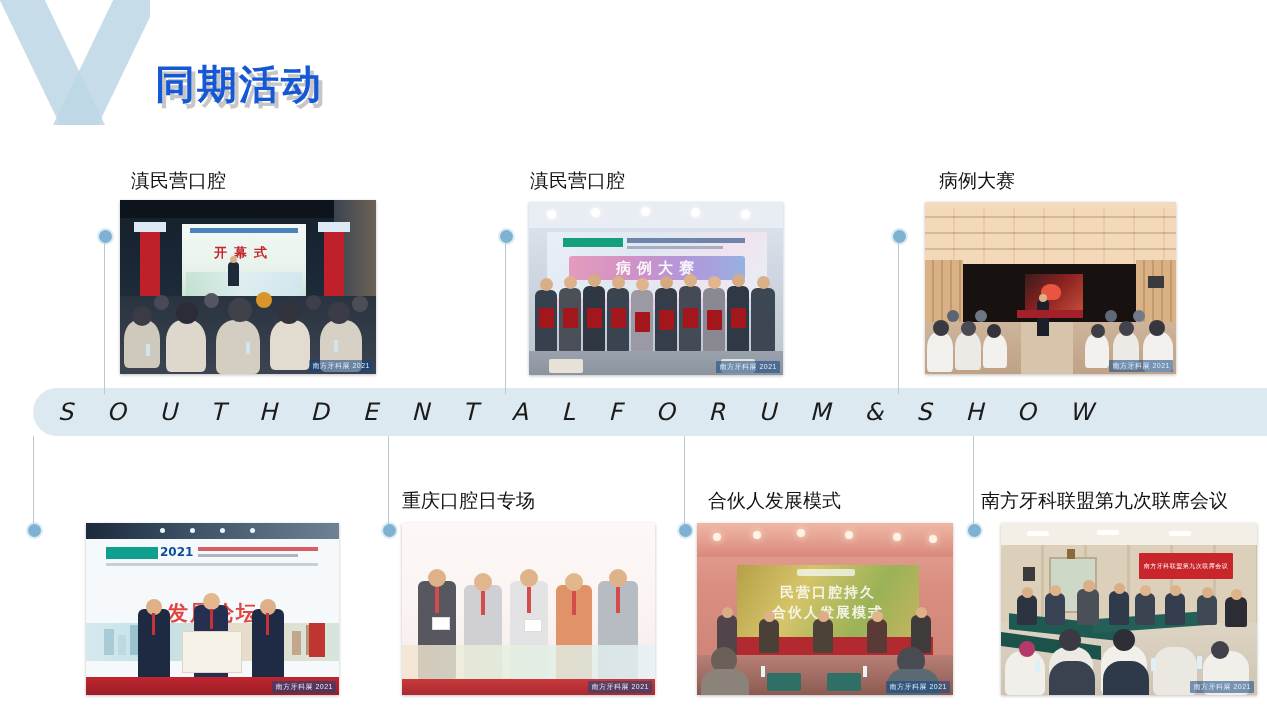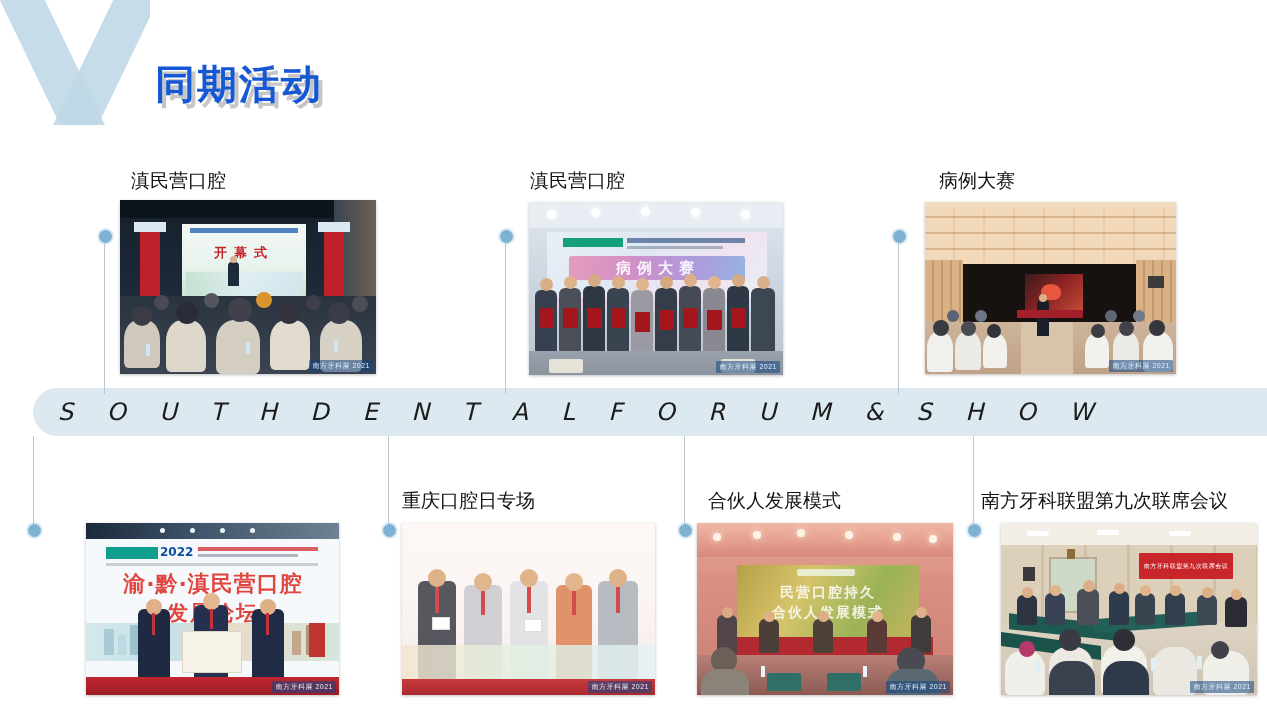--- a/index.html
+++ b/index.html
@@ -290,26 +290,25 @@
     <div class="ph-inner">
       <div style="position:absolute;inset:0;background:#f6f9fb;"></div>
 
       <div style="position:absolute;left:0;top:0;width:100%;height:16px;background:linear-gradient(90deg,#1b2a3c,#3c5066 40%,#6f8294);"></div>
       <div style="position:absolute;left:74px;top:5px;width:5px;height:5px;border-radius:50%;background:#eef6ff;"></div>
       <div style="position:absolute;left:104px;top:5px;width:5px;height:5px;border-radius:50%;background:#eef6ff;"></div>
       <div style="position:absolute;left:134px;top:5px;width:5px;height:5px;border-radius:50%;background:#eef6ff;"></div>
       <div style="position:absolute;left:164px;top:5px;width:5px;height:5px;border-radius:50%;background:#eef6ff;"></div>
 
       <div style="position:absolute;left:20px;top:24px;width:52px;height:12px;background:#0f9f8e;"></div>
-      <div style="position:absolute;left:74px;top:22px;width:30px;height:15px;color:#0d4e9c;font-size:12px;font-weight:bold;font-family:'DejaVu Sans',sans-serif;line-height:15px;">2022</div>
+      <div style="position:absolute;left:74px;top:22px;width:30px;height:15px;color:#0d4e9c;font-size:12px;font-weight:bold;font-family:'DejaVu Sans',sans-serif;line-height:15px;">2021</div>
       <div style="position:absolute;left:112px;top:24px;width:120px;height:4px;background:#d2363d;opacity:.8;"></div>
       <div style="position:absolute;left:112px;top:31px;width:100px;height:3px;background:#8f9aa6;opacity:.7;"></div>
       <div style="position:absolute;left:20px;top:40px;width:212px;height:3px;background:#aab4c0;opacity:.6;"></div>
 
-      <div style="position:absolute;left:16px;top:48px;width:222px;height:26px;color:#e0463f;font-size:22px;font-weight:bold;letter-spacing:1px;text-align:center;line-height:26px;font-family:'DejaVu Sans',sans-serif;">渝·黔·滇民营口腔</div>
       <div style="position:absolute;left:16px;top:78px;width:222px;height:24px;color:#e0463f;font-size:21px;font-weight:bold;letter-spacing:2px;text-align:center;line-height:24px;font-family:'DejaVu Sans',sans-serif;">发展论坛</div>
 
       <div style="position:absolute;left:0;bottom:34px;width:100%;height:38px;background:linear-gradient(90deg,#cfe6ea,#b9dde4 30%,#e6d7c2 60%,#cfe2d6);opacity:.85;"></div>
       <div style="position:absolute;left:18px;bottom:40px;width:10px;height:26px;background:#a8cbd6;"></div>
       <div style="position:absolute;left:32px;bottom:40px;width:8px;height:20px;background:#bdd9e1;"></div>
       <div style="position:absolute;left:44px;bottom:40px;width:12px;height:30px;background:#9cc2cf;"></div>
       <div style="position:absolute;left:206px;bottom:40px;width:9px;height:24px;background:#c3a78a;"></div>
       <div style="position:absolute;left:220px;bottom:40px;width:11px;height:30px;background:#b49677;"></div>
       <div style="position:absolute;right:14px;bottom:38px;width:16px;height:34px;background:#c0352f;"></div>
 

